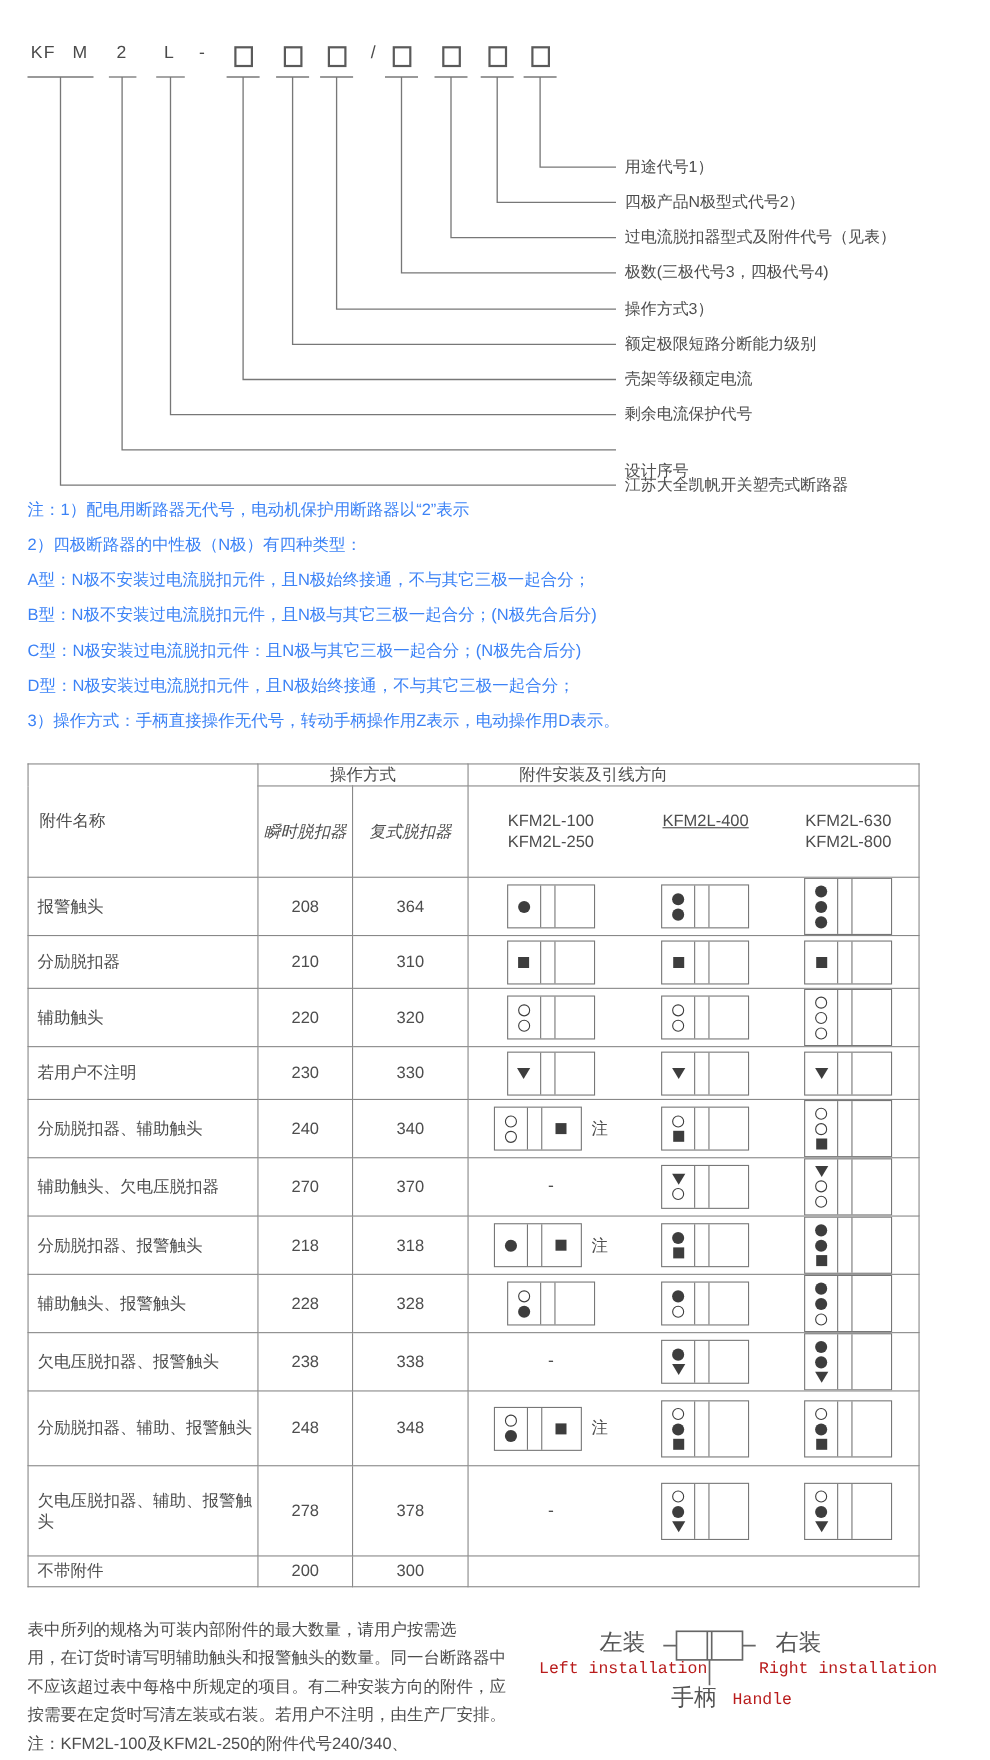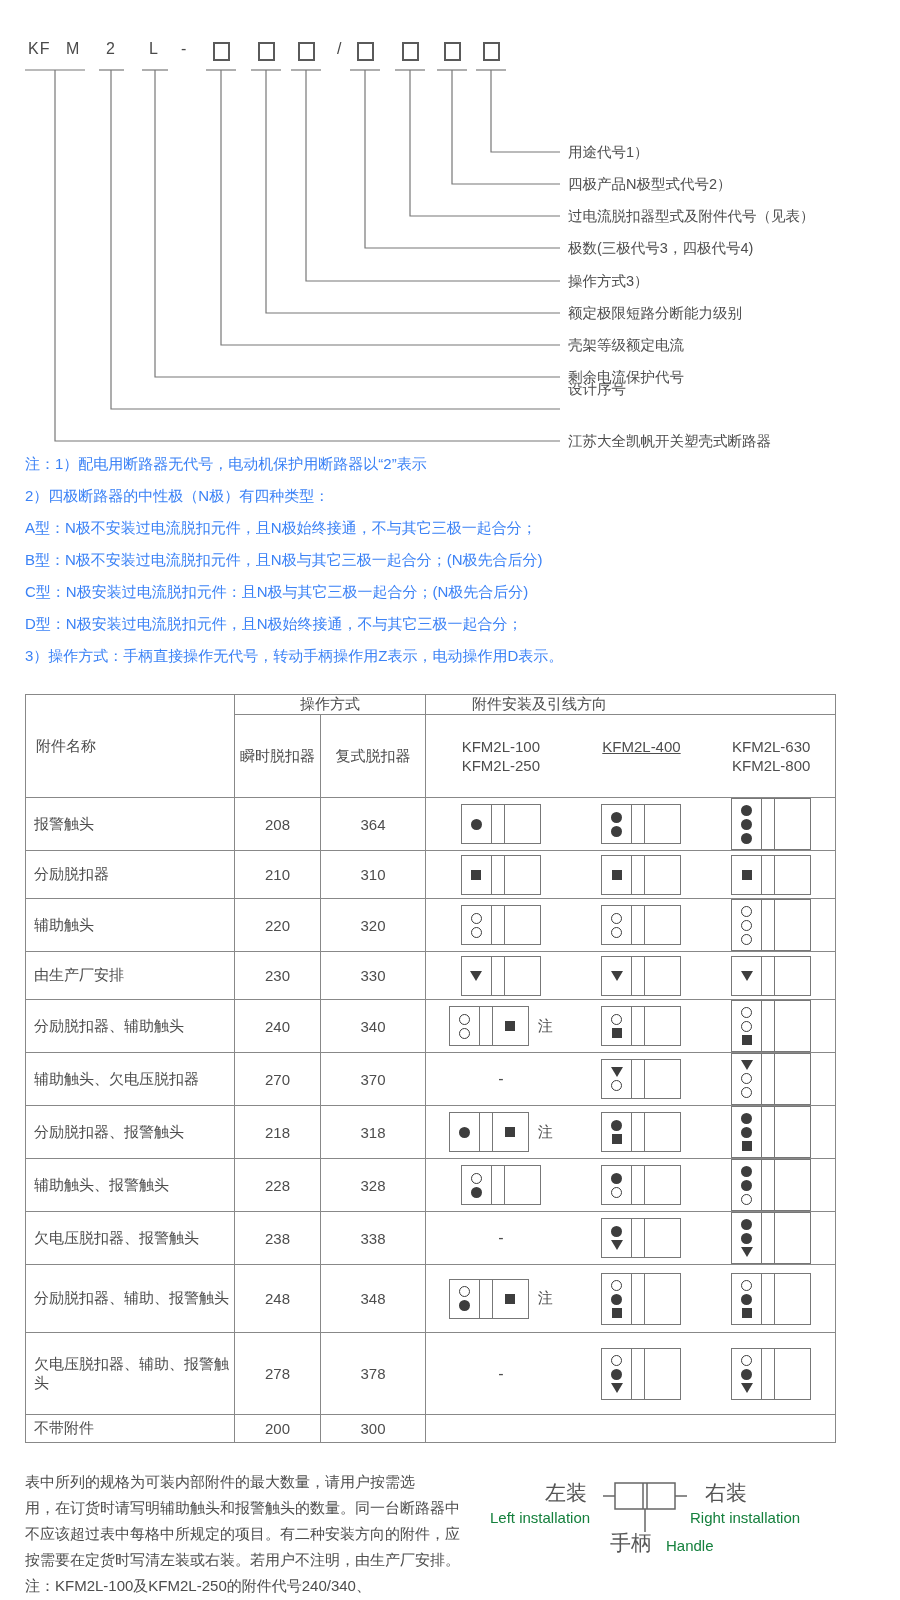--- a/index.html
+++ b/index.html
@@ -17,21 +17,21 @@
   .notes { margin:0 0 0 25px; }
   .note-line { height:32px; line-height:32px; font-size:15px; color:#3b82f6; white-space:nowrap; }
 
   
   table.acc { border-collapse:collapse; table-layout:fixed; width:810px; margin:22px 0 0 25px; }
   table.acc th, table.acc td { border:1px solid #888; font-weight:normal; font-size:15px; color:#4d4d4d; }
   col.c-name { width:209px; } col.c-code1 { width:86px; } col.c-code2 { width:105px; } col.c-dir { width:410px; }
   .th-name { text-align:left; padding-left:10px; }
   .th-group { height:20px; text-align:center; }
   .th-dir-group { height:20px; text-align:left; padding-left:46px; }
-  .th-code { height:40px; text-align:center; }
+  .th-code { height:40px; text-align:center;font-style:italic; }
   .th-models { height:40px; padding:0; }
   .models-row { display:flex; height:100%; align-items:flex-start;margin-top:44px; }
   .model-slot { display:flex; align-items:center; justify-content:center; white-space:pre-line; line-height:19px; text-align:center; }
   .slot-a { width:150px; } .slot-b { width:132px;text-decoration:underline; } .slot-c { width:128px; }
   td.cell-name { text-align:left; padding-left:8px; }
   td.cell-code { text-align:center; font-size:16px; }
   td.cell-dir { padding:0; }
   tbody tr { height:48px; }
   tbody tr:nth-child(5) { height:50px; }
   tbody tr:nth-child(10) { height:68px; }
@@ -49,21 +49,21 @@
   .sym { display:block; }
   .sym-filled-circle { width:11px; height:11px; border-radius:50%; background:#3d3d3d; }
   .sym-open-circle { width:11px; height:11px; border-radius:50%; border:1.5px solid #3d3d3d; background:#fff; }
   .sym-filled-square { width:10px; height:10px; background:#3d3d3d; }
   .sym-triangle-down { width:0; height:0; border-left:6px solid transparent; border-right:6px solid transparent; border-top:10px solid #3d3d3d; background:none; }
 
   
   .footer { position:relative; width:900px; height:214px; margin-top:22px; }
   .footer-text { position:absolute; left:25px; top:4px; width:462px; font-size:15px; line-height:26px; white-space:pre-line; color:#4d4d4d; }
   .legend-cn { position:absolute; font-size:21px; color:#555; }
-  .legend-en { position:absolute; font-size:15px; color:#15803d; }
+  .legend-en { position:absolute; font-size:15px; color:#b91c1c;font-family:Liberation Mono, monospace; }
   .legend-svg { position:absolute; left:595px; top:12px; }
 </style>
 </head>
 <body>
 
 <div class="ladder">
   <svg class="ladder-lines" width="900" height="448" viewBox="0 0 900 448">
     <g stroke="#777" stroke-width="1.2" fill="none">
       <line x1="25" y1="70" x2="85" y2="70"></line>
       <line x1="99" y1="70" x2="124" y2="70"></line>
@@ -101,21 +101,21 @@
   <div class="code-box" style="left:444px"></div>
   <div class="code-box" style="left:483px"></div>
   <div class="ladder-label" style="top:142px">用途代号1）</div>
   <div class="ladder-label" style="top:174px">四极产品N极型式代号2）</div>
   <div class="ladder-label" style="top:206px">过电流脱扣器型式及附件代号（见表）</div>
   <div class="ladder-label" style="top:238px">极数(三极代号3，四极代号4)</div>
   <div class="ladder-label" style="top:271px">操作方式3）</div>
   <div class="ladder-label" style="top:303px">额定极限短路分断能力级别</div>
   <div class="ladder-label" style="top:335px">壳架等级额定电流</div>
   <div class="ladder-label" style="top:367px">剩余电流保护代号</div>
-  <div class="ladder-label" style="top:379px">设计序号</div>
+  <div class="ladder-label" style="top:419px">设计序号</div>
   <div class="ladder-label" style="top:431px">江苏大全凯帆开关塑壳式断路器</div>
 </div>
 
 <div class="notes">
   <div class="note-line">注：1）配电用断路器无代号，电动机保护用断路器以“2”表示</div>
   <div class="note-line">2）四极断路器的中性极（N极）有四种类型：</div>
   <div class="note-line">A型：N极不安装过电流脱扣元件，且N极始终接通，不与其它三极一起合分；</div>
   <div class="note-line">B型：N极不安装过电流脱扣元件，且N极与其它三极一起合分；(N极先合后分)</div>
   <div class="note-line">C型：N极安装过电流脱扣元件：且N极与其它三极一起合分；(N极先合后分)</div>
   <div class="note-line">D型：N极安装过电流脱扣元件，且N极始终接通，不与其它三极一起合分；</div>
@@ -259,21 +259,21 @@
                   <span class="sym sym-open-circle"></span>
                 </div>
                 <div class="comp-mid"></div>
                 <div class="comp-right"></div>
               </div>
             </div>
           </div>
         </td>
       </tr>
       <tr>
-        <td class="cell-name">由生产厂安排</td>
+        <td class="cell-name">若用户不注明</td>
         <td class="cell-code">230</td>
         <td class="cell-code">330</td>
         <td class="cell-dir">
           <div class="dir-cell">
             <div class="dir-slot slot-a">
               <div class="sym-box">
                 <div class="comp-left">
                   <span class="sym sym-triangle-down"></span>
                 </div>
                 <div class="comp-mid"></div>

